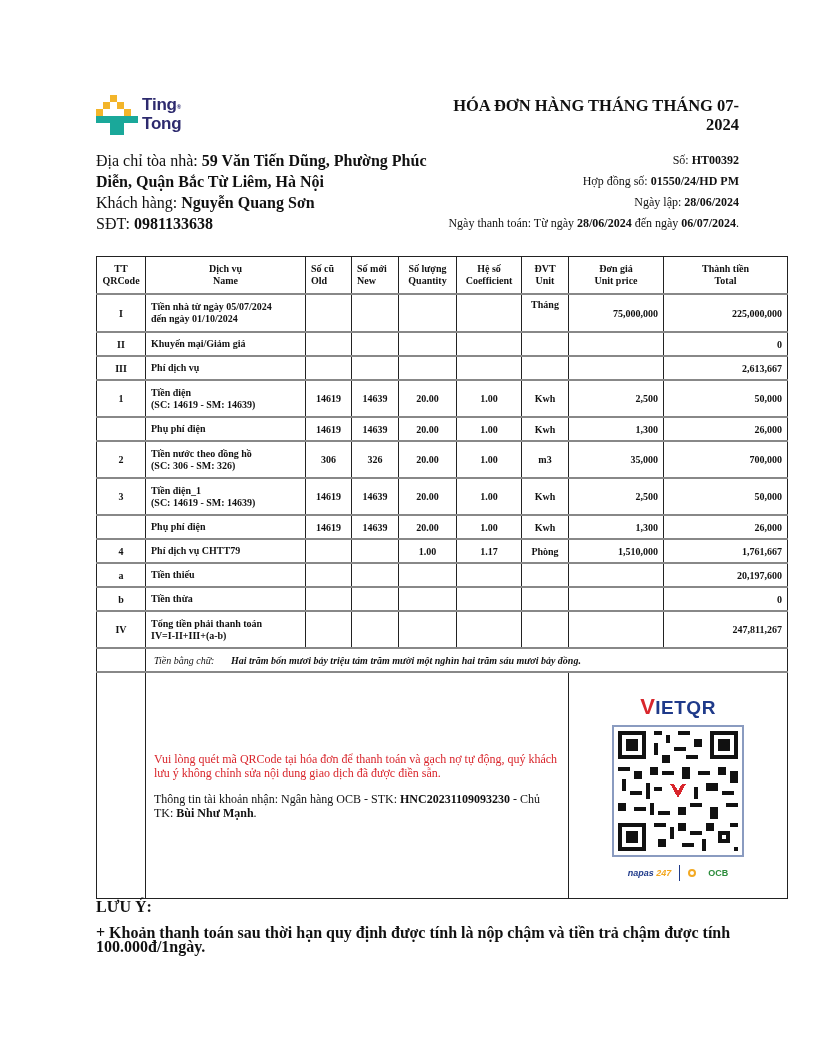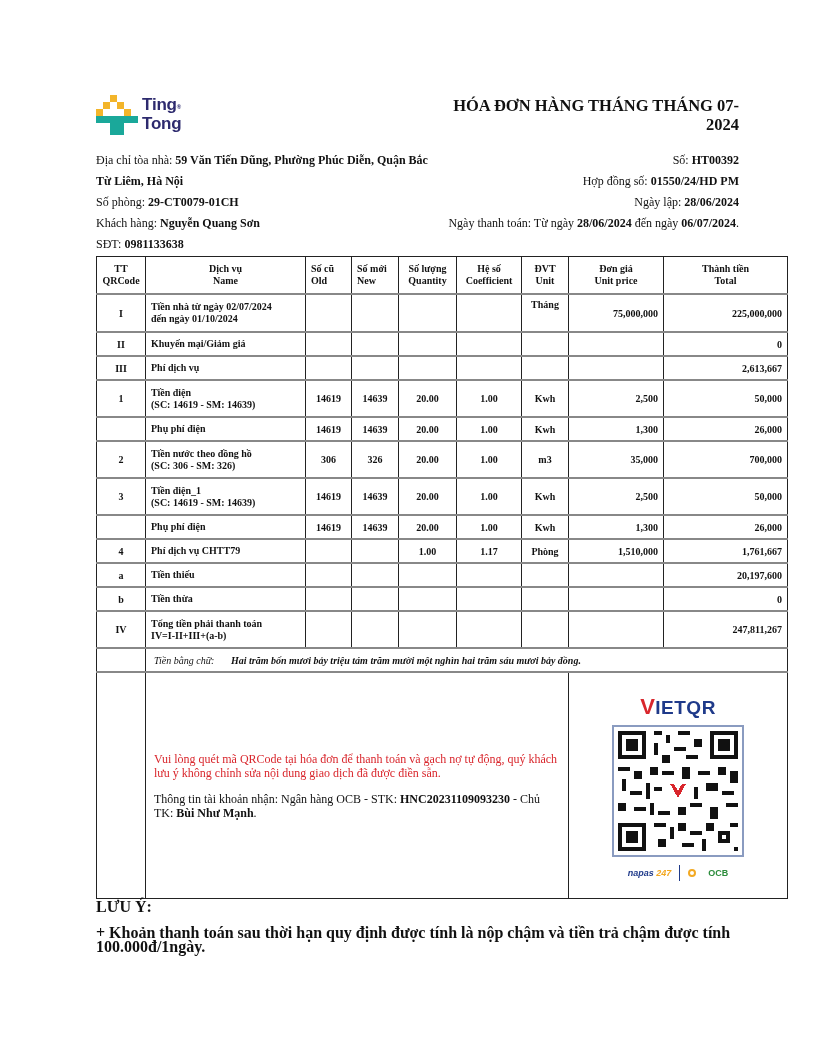--- a/index.html
+++ b/index.html
@@ -5,21 +5,21 @@
   html, body { margin: 0; padding: 0; background: #ffffff; }
   body { width: 816px; height: 1056px; position: relative; font-family: "Liberation Serif", serif; color: #111; }
   .page { position: absolute; left: 96px; top: 93px; width: 691px; }
 
   
   .logo { position: absolute; left: 0; top: 2px; width: 100px; height: 42px; }
   .logo-text { position: absolute; left: 46px; top: 0; font-family: "Liberation Sans", sans-serif; font-weight: bold; color: #2d2a6e; font-size: 17px; line-height: 19px; letter-spacing: -0.2px; }
   .logo-text sup { font-size: 6px; vertical-align: top; position: relative; top: 3px; }
   .title { position: absolute; right: 48px; top: 3px; width: 300px; text-align: right; font-weight: bold; font-size: 16.5px; line-height: 19px; }
 
-  .info-left { position: absolute; left: 0; top: 57px; width: 345px; font-size: 12px; line-height: 21px; }
+  .info-left { position: absolute; left: 0; top: 57px; width: 345px; font-size: 16px; line-height: 21px; }
   .info-right { position: absolute; right: 48px; top: 57px; width: 360px; text-align: right; font-size: 12px; line-height: 21px; }
   .info-left b, .info-right b { font-weight: bold; }
 
   
   table.inv { position: absolute; left: 0; top: 163px; width: 691px; border-collapse: collapse; table-layout: fixed; font-size: 10px; font-weight: bold; }
   table.inv td, table.inv th { border: 1px solid #222; padding: 0 5px; vertical-align: middle; }
   table.inv th { font-weight: bold; text-align: center; line-height: 12px; height: 36px; font-size: 10px; }
   table.inv tr.r { border-top: 2px solid #888; }
   .c { text-align: center; }
   .rt { text-align: right; }
@@ -63,21 +63,20 @@
     <div class="logo-text">
       <span>Ting</span><sup>®</sup><br>
       <span>Tong</span>
     </div>
   </div>
 
   <div class="title">HÓA ĐƠN HÀNG THÁNG THÁNG 07-2024</div>
 
   <div class="info-left">
     <div><span>Địa chỉ tòa nhà: </span><b>59 Văn Tiến Dũng, Phường Phúc Diễn, Quận Bắc Từ Liêm, Hà Nội</b></div>
-    <div><span>Số phòng: </span><b>29-CT0079-01CH</b></div>
     <div><span>Khách hàng: </span><b>Nguyễn Quang Sơn</b></div>
     <div><span>SĐT: </span><b>0981133638</b></div>
   </div>
 
   <div class="info-right">
     <div><span>Số: </span><b>HT00392</b></div>
     <div><span>Hợp đồng số: </span><b>01550/24/HD PM</b></div>
     <div><span>Ngày lập: </span><b>28/06/2024</b></div>
     <div><span>Ngày thanh toán: Từ ngày </span><b>28/06/2024</b><span> đến ngày </span><b>06/07/2024</b><span>.</span></div>
   </div>
@@ -103,21 +102,21 @@
         <th><span>Số lượng</span><br><span>Quantity</span></th>
         <th><span>Hệ số</span><br><span>Coefficient</span></th>
         <th><span>ĐVT</span><br><span>Unit</span></th>
         <th><span>Đơn giá</span><br><span>Unit price</span></th>
         <th><span>Thành tiền</span><br><span>Total</span></th>
       </tr>
     </thead>
     <tbody>
       <tr class="r" style="height:38px">
         <td class="c">I</td>
-        <td class="name"><span>Tiền nhà từ ngày 02/07/2024</span><br><span>đến ngày 01/10/2024</span></td>
+        <td class="name"><span>Tiền nhà từ ngày 05/07/2024</span><br><span>đến ngày 01/10/2024</span></td>
         <td class="c"></td>
         <td class="c"></td>
         <td class="c"></td>
         <td class="c"></td>
         <td class="c" style="vertical-align:top;padding-top:4px">Tháng</td>
         <td class="rt">75,000,000</td>
         <td class="rt">225,000,000</td>
       </tr>
       <tr class="r" style="height:24px">
         <td class="c">II</td>

